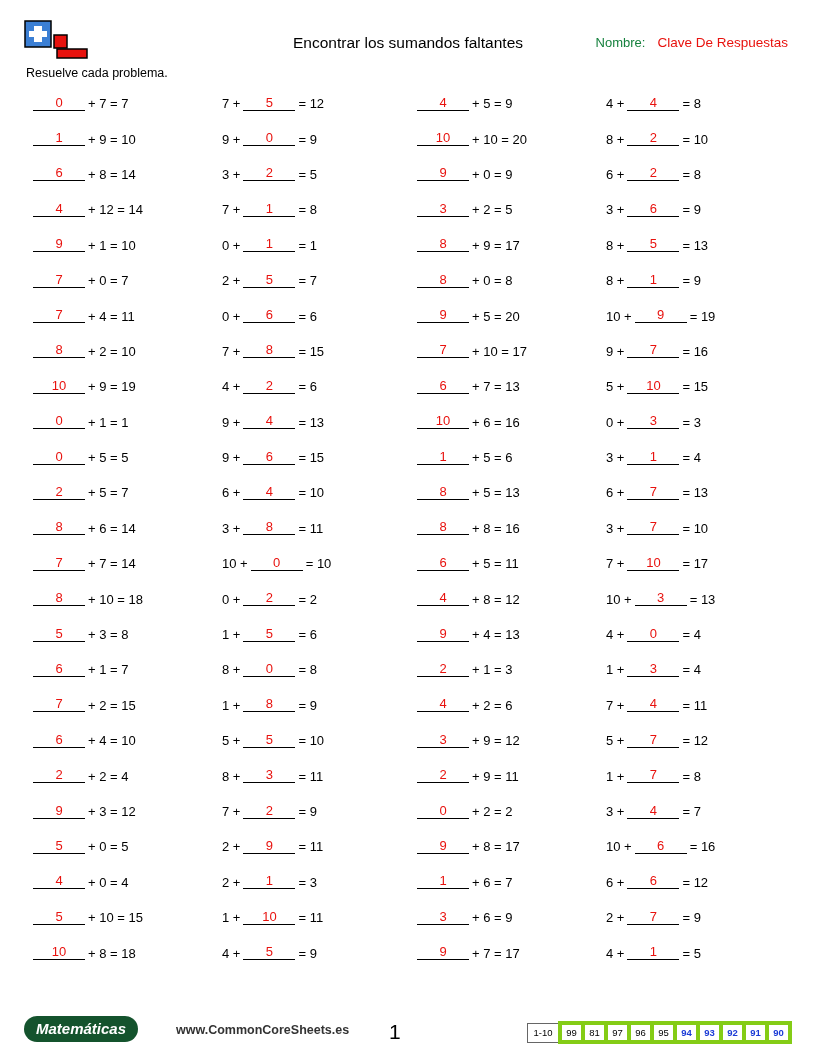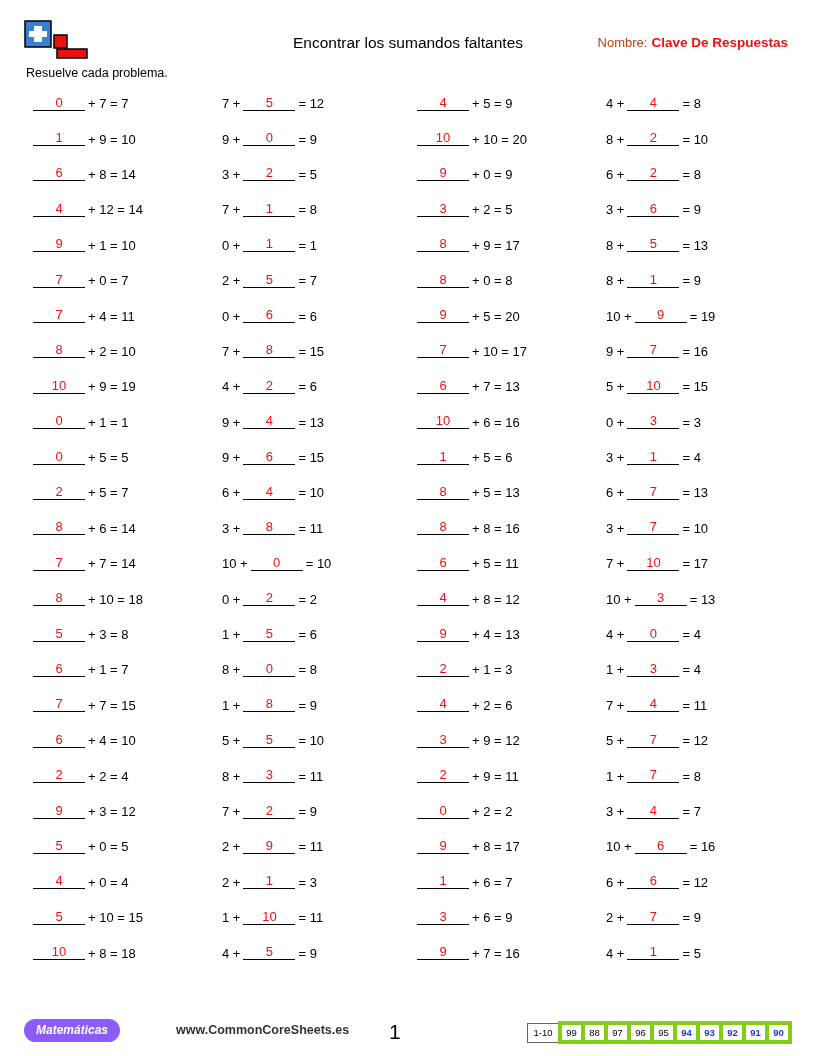--- a/index.html
+++ b/index.html
@@ -44,26 +44,26 @@
     font-size: 15.5px;
     color: #000;
   }
   .name-block {
     position: absolute;
     right: 4px;
     top: 17px;
     font-size: 13px;
     white-space: nowrap;
   }
-  .name-label { color: #c2410c; }
+  .name-label { color: #15803d; }
   .answer-key {
     color: #e8120e;
-    font-weight: bold;
+    font-weight: normal;
     font-size: 13.5px;
-    margin-left: 4px;
+    margin-left: 12px;
   }
   .instructions {
     font-size: 12.5px;
     font-weight: normal;
     color: #000;
     margin-top: 2px;
     margin-bottom: 4px;
     padding-left: 2px;
   }
   
@@ -105,25 +105,25 @@
     position: absolute;
     left: 24px;
     right: 24px;
     bottom: 8px;
     height: 46px;
   }
   .brand {
     position: absolute;
     left: 0;
     bottom: 6px;
-    background: #8b5cf6;
+    background: #14532d;
     color: #fff;
     font-weight: bold;
     font-style: italic;
-    font-size: 12px;
+    font-size: 15px;
     padding: 4px 12px 5px 12px;
     border-radius: 13px;
   }
   .site {
     position: absolute;
     left: 152px;
     bottom: 11px;
     font-size: 12.5px;
     font-weight: bold;
     color: #333;
@@ -269,21 +269,21 @@
           <span class="term">+ 3 = 8</span>
         </div>
       <div class="problem">
           <span class="term"></span>
           <span class="blank">6</span>
           <span class="term">+ 1 = 7</span>
         </div>
       <div class="problem">
           <span class="term"></span>
           <span class="blank">7</span>
-          <span class="term">+ 7 = 15</span>
+          <span class="term">+ 2 = 15</span>
         </div>
       <div class="problem">
           <span class="term"></span>
           <span class="blank">6</span>
           <span class="term">+ 4 = 10</span>
         </div>
       <div class="problem">
           <span class="term"></span>
           <span class="blank">2</span>
           <span class="term">+ 2 = 4</span>
@@ -560,21 +560,21 @@
           <span class="term">+ 6 = 7</span>
         </div>
       <div class="problem">
           <span class="term"></span>
           <span class="blank">3</span>
           <span class="term">+ 6 = 9</span>
         </div>
       <div class="problem">
           <span class="term"></span>
           <span class="blank">9</span>
-          <span class="term">+ 7 = 16</span>
+          <span class="term">+ 7 = 17</span>
         </div>
     </div>
 
     <div class="col">
       <div class="problem">
           <span class="term">4 +</span>
           <span class="blank">4</span>
           <span class="term">= 8</span>
         </div>
       <div class="problem">
@@ -703,21 +703,21 @@
 
   <div class="footer">
     <div class="brand">Matemáticas</div>
     <div class="site">www.CommonCoreSheets.es</div>
     <div class="page-num">1</div>
     <table class="score-table">
       <tbody>
         <tr>
           <td class="rowlabel">1-10</td>
           <td>99</td>
-          <td>88</td>
+          <td>81</td>
           <td>97</td>
           <td>96</td>
           <td>95</td>
           <td class="hl">94</td>
           <td class="hl">93</td>
           <td class="hl">92</td>
           <td class="hl">91</td>
           <td class="hl">90</td>
         </tr>
       </tbody>

